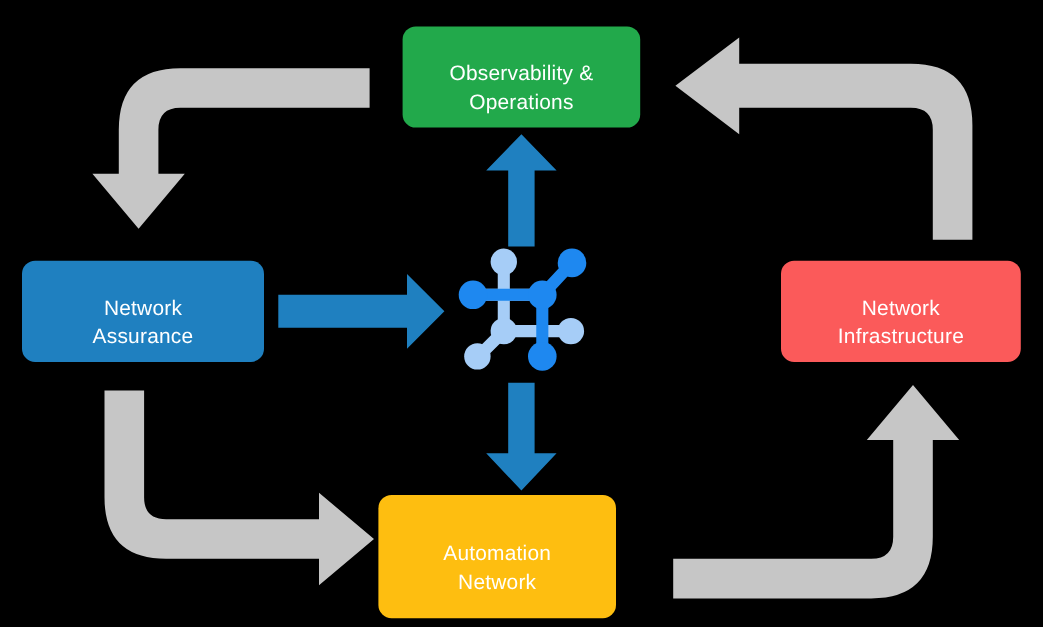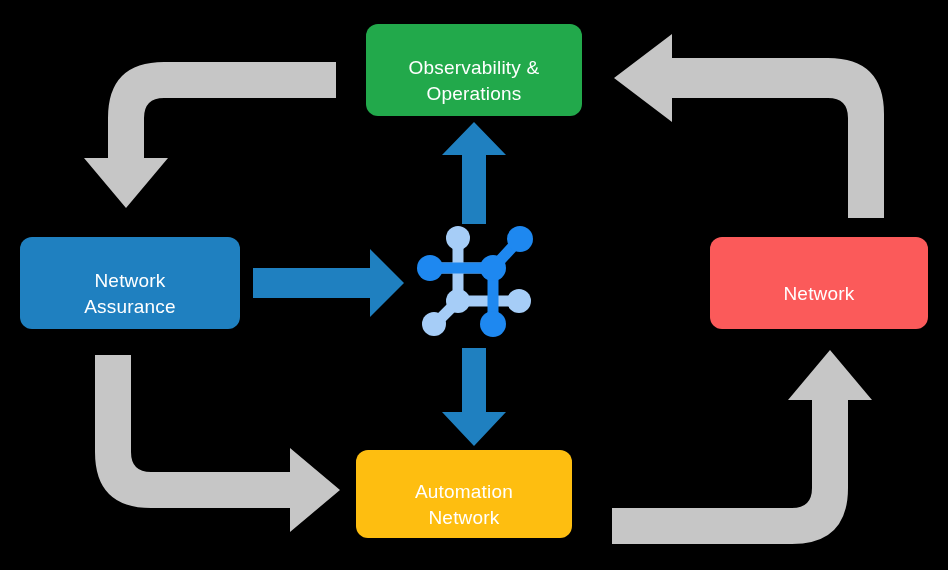--- a/index.html
+++ b/index.html
@@ -38,21 +38,21 @@
   }
   #box-network-operations {
     left: 20px;   top: 237px;  width: 220px; height: 92px;
     background: #1f80c0;
   }
   #box-network-infrastructure {
     left: 710px;  top: 237px;  width: 218px; height: 92px;
     background: #fb5a5a;
   }
   #box-automation-tooling {
-    left: 356px;  top: 450px;  width: 216px; height: 88px;
+    left: 344px;  top: 450px;  width: 216px; height: 112px;
     background: #febe10;
   }
   .svg-layer {
     position: absolute;
     left: 0; top: 0;
     width: 948px;
     height: 570px;
     pointer-events: none;
   }
   .svg-layer * { pointer-events: auto; }
@@ -197,20 +197,20 @@
 
   <div class="node-box" id="box-observability" style="background: rgb(34, 169, 75);">
     <span class="box-label"><span>Observability &amp;</span><br><span>Operations</span></span>
   </div>
 
   <div class="node-box" id="box-network-operations" style="background: rgb(31, 128, 192);">
     <span class="box-label"><span>Network</span><br><span>Assurance</span></span>
   </div>
 
   <div class="node-box" id="box-network-infrastructure" style="background: rgb(251, 90, 90);">
-    <span class="box-label"><span>Network</span><br></span>
+    <span class="box-label"><span>Network</span><br><span>Infrastructure</span></span>
   </div>
 
   <div class="node-box" id="box-automation-tooling" style="background: rgb(254, 190, 16);">
     <span class="box-label"><span>Automation</span><br><span>Network</span></span>
   </div>
 
 </div>
 
 </body></html>

